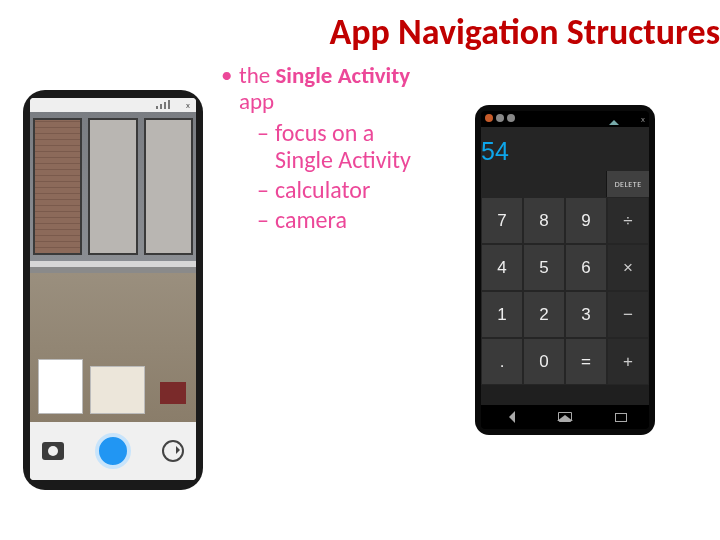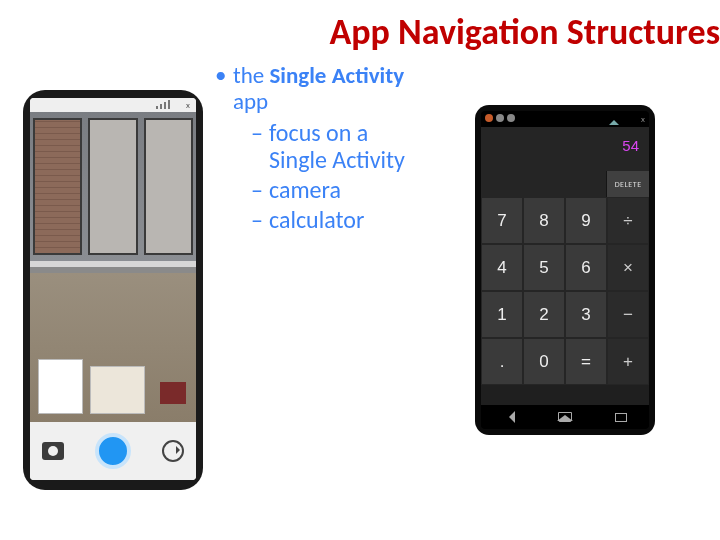--- a/index.html
+++ b/index.html
@@ -1,18 +1,18 @@
 <!DOCTYPE html>
 <html><head>
 <meta charset="utf-8">
 <style>
   *{box-sizing:border-box;margin:0;padding:0}
   body{width:720px;height:540px;background:#fff;font-family:Calibri,Arial,sans-serif;position:relative;overflow:hidden}
   .slide-title{color:#c00000;font-size:36px;font-weight:700;text-align:right;padding-top:10px;letter-spacing:0}
-  .content{position:absolute;left:215px;top:62px;width:215px;font-size:23px;color:#3b82f6}
+  .content{position:absolute;left:221px;top:62px;width:215px;font-size:23px;color:#ec4899}
   .bullet-main{position:relative;padding-left:18px;line-height:1.15}
   .bullet-main::before{content:"•";position:absolute;left:0;top:0}
   .sub-list{margin-top:4px;padding-left:18px}
   .sub-item{position:relative;padding-left:18px;font-size:24px;line-height:1.15;margin-bottom:2px}
   .sub-item::before{content:"–";position:absolute;left:0;top:0;font-weight:400}
   .bold{font-weight:700}
   
   .phone-l{position:absolute;left:23px;top:90px;width:180px;height:400px;background:#1a1a1a;border-radius:22px;padding:8px 7px 10px 7px}
   .phone-l .screen{width:100%;height:100%;background:#fff;border-radius:4px;position:relative;overflow:hidden}
   .cam-status{height:14px;background:#efefef;position:relative}
@@ -38,21 +38,21 @@
   .phone-r{position:absolute;right:65px;top:105px;width:180px;height:330px;background:#0a0a0a;border-radius:14px;padding:6px}
   .phone-r .screen{width:100%;height:100%;background:#1f1f1f;position:relative;overflow:hidden;border-radius:3px}
   .calc-status{height:16px;background:#000;color:#aaa;font-size:8px;position:relative}
   .calc-status .x{position:absolute;right:4px;top:2px;font-size:9px;color:#888}
   .calc-status .ico{position:absolute;left:4px;top:3px;display:flex;gap:3px}
   .calc-status .ico span{width:8px;height:8px;background:#c65b2a;border-radius:50%}
   .calc-status .ico span:nth-child(1){background:#c65b2a}
   .calc-status .ico span:nth-child(2){background:#888}
   .calc-status .ico span:nth-child(3){background:#888}
   .calc-status .wifi{position:absolute;right:30px;top:4px;width:0;height:0;border:5px solid transparent;border-bottom-color:#7aa}
-  .calc-display{height:44px;background:#252525;color:#d946ef;font-size:15px;text-align:right;padding:10px 10px 0 0;font-family:Arial}
+  .calc-display{height:44px;background:#252525;color:#0ea5e9;font-size:25px;padding:10px 10px 0 0;font-family:Arial}
   .calc-del-row{display:flex;height:26px}
   .calc-del-row .spacer{flex:3;background:#252525}
   .calc-del{flex:1;background:#404040;color:#ddd;font-size:8px;display:flex;align-items:center;justify-content:center;border-left:1px solid #151515;letter-spacing:0.5px}
   .calc-keys{display:grid;grid-template-columns:repeat(4,1fr);grid-auto-rows:47px}
   .key{background:#3a3a3a;color:#eee;font-size:17px;display:flex;align-items:center;justify-content:center;border:1px solid #252525;font-family:Arial}
   .key.op{background:#2b2b2b;color:#ccc}
   .navbar{position:absolute;left:0;right:0;bottom:0;height:24px;background:#000;display:flex;align-items:center;justify-content:space-around}
   .nav-back{width:0;height:0;border:6px solid transparent;border-right-color:#aaa}
   .nav-home{width:14px;height:10px;border:1px solid #aaa;border-radius:0 0 2px 2px;position:relative}
   .nav-home::before{content:"";position:absolute;left:-2px;top:-6px;width:0;height:0;border:8px solid transparent;border-bottom-color:#aaa;border-bottom-width:6px}
@@ -61,22 +61,22 @@
 </head>
 <body>
 
 <h1 class="slide-title">App Navigation Structures</h1>
 
 <div class="content">
   <div class="bullet-main">
     <span>the </span><span class="bold">Single Activity</span><span> app</span>
     <div class="sub-list">
       <div class="sub-item">focus on a Single Activity</div>
+      <div class="sub-item">calculator</div>
       <div class="sub-item">camera</div>
-      <div class="sub-item">calculator</div>
     </div>
   </div>
 </div>
 
 <div class="phone-l">
   <div class="screen">
     <div class="cam-status">
       <div class="bars">
           <span style="height:3px"></span>
           <span style="height:5px"></span>

